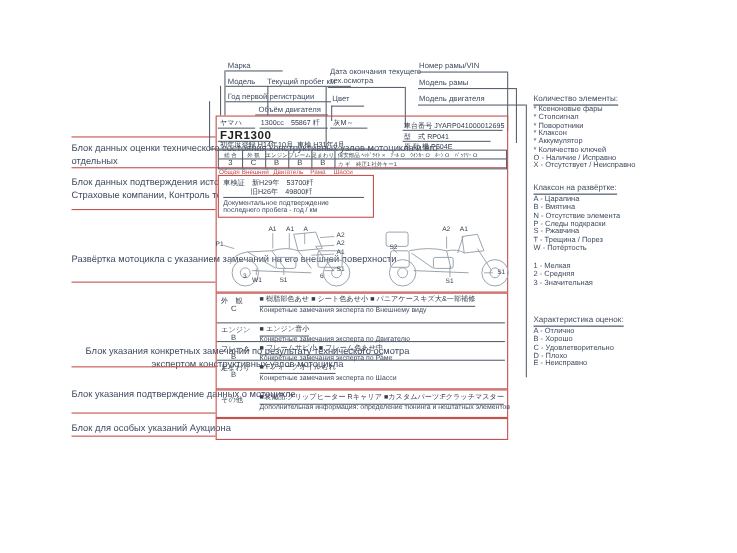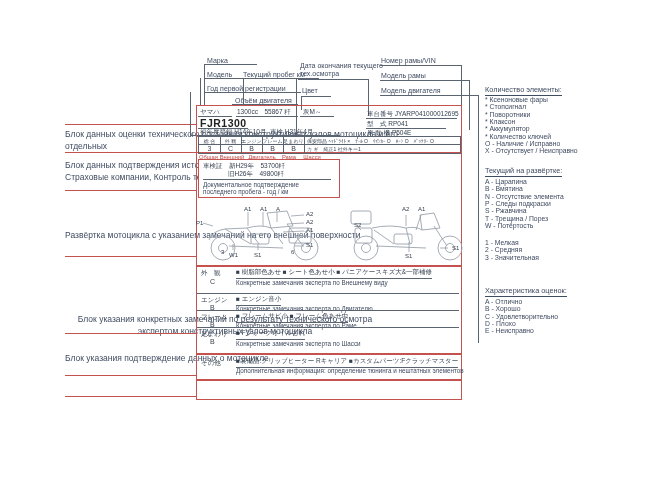--- a/index.html
+++ b/index.html
@@ -39,20 +39,21 @@
 
   <div class="llabel" style="left:65px;top:229px;width:310px;">Развёртка мотоцикла с указанием замечаний на его внешней поверхности</div>
   <div class="redline" style="left:65px;top:256px;width:131px;"></div>
 
   <div class="llabel" style="left:65px;top:313px;width:320px;text-align:center;">Блок указания конкретных замечаний по результату технического осмотра экспертом конструктивных узлов мотоцикла</div>
   <div class="redline" style="left:65px;top:333px;width:131px;"></div>
 
   <div class="llabel" style="left:65px;top:352px;width:270px;">Блок указания подтверждение данных о мотоцикле</div>
   <div class="redline" style="left:65px;top:375px;width:131px;"></div>
 
+  <div class="llabel" style="left:65px;top:383px;width:270px;">Блок для особых указаний Аукциона</div>
   <div class="redline" style="left:65px;top:396px;width:131px;"></div>
 
   <div class="hdr" style="left:207px;top:57px;">Марка</div>
   <div class="hl" style="left:205px;top:64px;width:52px;"></div>
 
   <div class="hdr" style="left:207px;top:71px;">Модель</div>
   <div class="hdr" style="left:243px;top:71px;">Текущий пробег км</div>
   <div class="hl" style="left:205px;top:78px;width:114px;"></div>
 
   <div class="hdr" style="left:207px;top:85px;">Год первой регистрации</div>
@@ -238,21 +239,21 @@
     <div>* Ксеноновые фары</div>
     <div>* Стопсигнал</div>
     <div>* Поворотники</div>
     <div>* Клаксон</div>
     <div>* Аккумулятор</div>
     <div>* Количество ключей</div>
     <div>O - Наличие / Исправно</div>
     <div>X - Отсутствует / Неисправно</div>
   </div>
 
-  <div class="rtitle" style="left:485px;top:166px;"><span>Текущий на развёртке:</span></div>
+  <div class="rtitle" style="left:485px;top:166px;"><span>Клаксон на развёртке:</span></div>
   <div class="rlist" style="left:485px;top:178px;">
     <div>A - Царапина</div>
     <div>B - Вмятина</div>
     <div>N - Отсутствие элемента</div>
     <div>P - Следы подкраски</div>
     <div>S - Ржавчина</div>
     <div>T - Трещина / Порез</div>
     <div>W - Потёртость</div>
   </div>
   <div class="rlist" style="left:485px;top:239px;">

